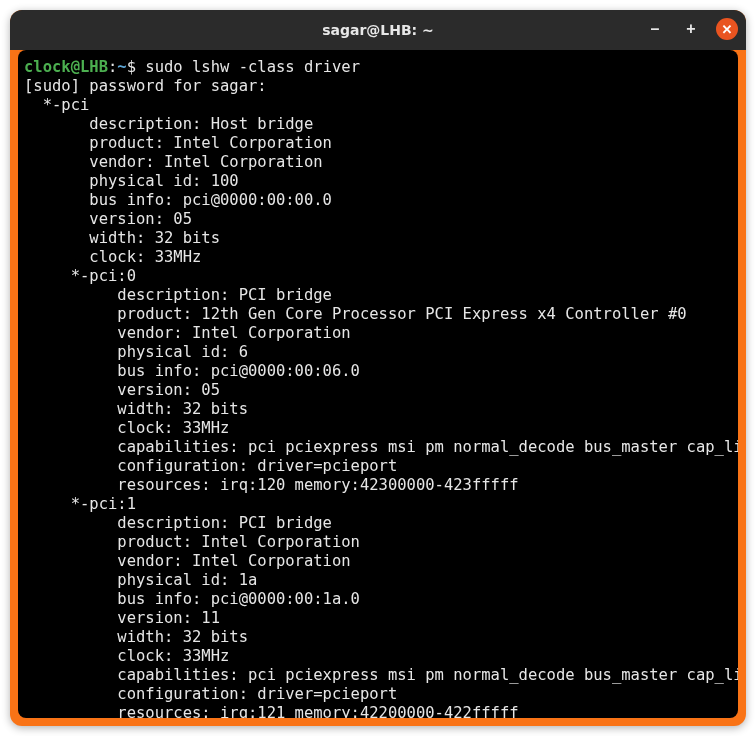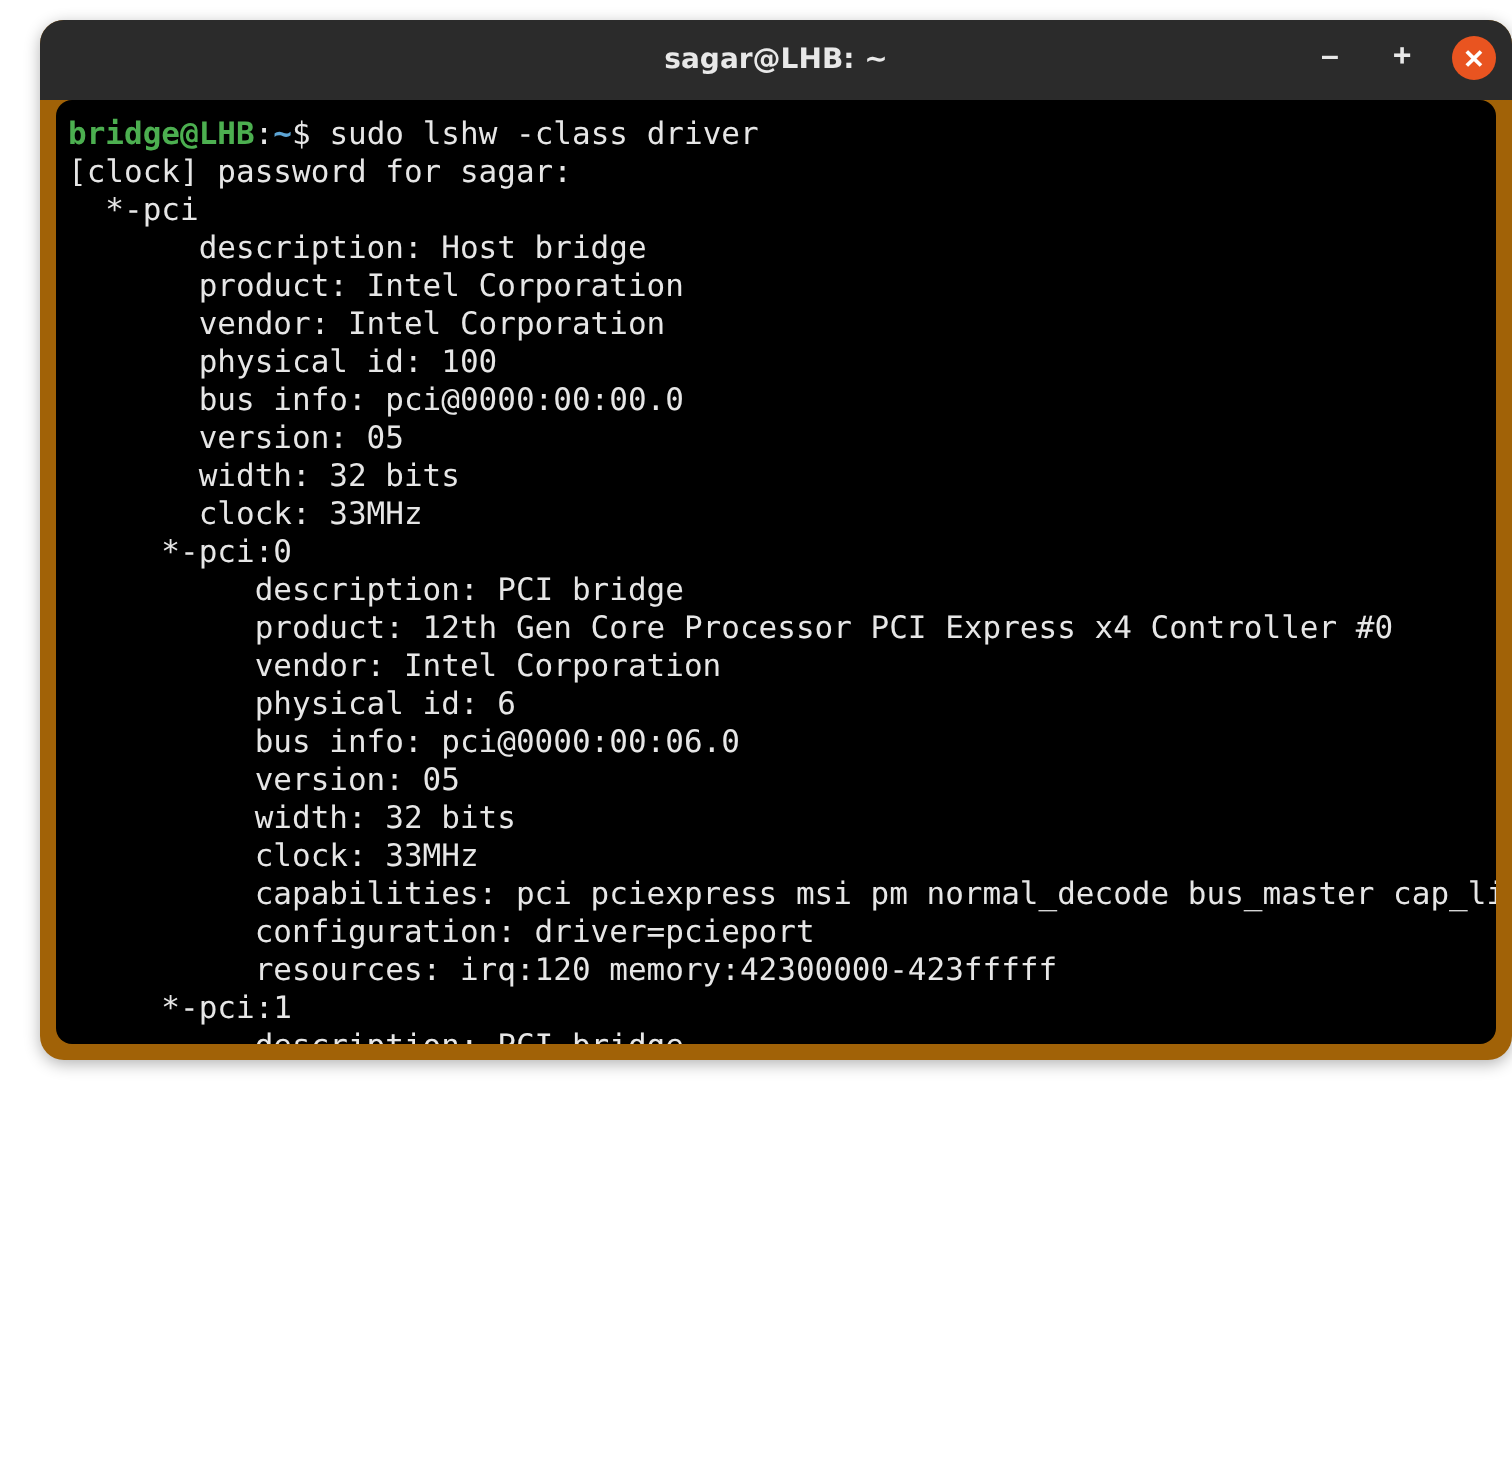--- a/index.html
+++ b/index.html
@@ -6,24 +6,24 @@
   body {
     background: #fff;
     font-family: 'DejaVu Sans Mono', 'Liberation Mono', 'Consolas', monospace;
     width: 756px;
     height: 736px;
     overflow: hidden;
   }
   .window {
     position: absolute;
     top: 10px;
-    left: 20px;
+    left: 10px;
     width: 736px;
-    height: 520px;
-    background: #a16207;
+    height: 716px;
+    background: #f97316;
     border-radius: 12px;
     overflow: hidden;
     box-shadow: 0 2px 8px rgba(0,0,0,0.3);
   }
   .titlebar {
     height: 40px;
     background: #2b2b2b;
     display: flex;
     align-items: center;
     justify-content: center;
@@ -85,22 +85,22 @@
 
 <div class="window">
   <div class="titlebar">
     <span class="title">sagar@LHB: ~</span>
     <div class="window-controls">
       <div class="ctrl">–</div>
       <div class="ctrl">+</div>
       <div class="ctrl ctrl-close">✕</div>
     </div>
   </div>
-  <div class="terminal"><span class="prompt-user">bridge@LHB</span><span class="prompt-colon">:</span><span class="prompt-path">~</span><span class="prompt-dollar">$ </span><span class="cmd">sudo lshw -class driver</span>
-<span>[clock] password for sagar:</span>
+  <div class="terminal"><span class="prompt-user">clock@LHB</span><span class="prompt-colon">:</span><span class="prompt-path">~</span><span class="prompt-dollar">$ </span><span class="cmd">sudo lshw -class driver</span>
+<span>[sudo] password for sagar:</span>
 <span id="outblock">  *-pci
        description: Host bridge
        product: Intel Corporation
        vendor: Intel Corporation
        physical id: 100
        bus info: pci@0000:00:00.0
        version: 05
        width: 32 bits
        clock: 33MHz
      *-pci:0

